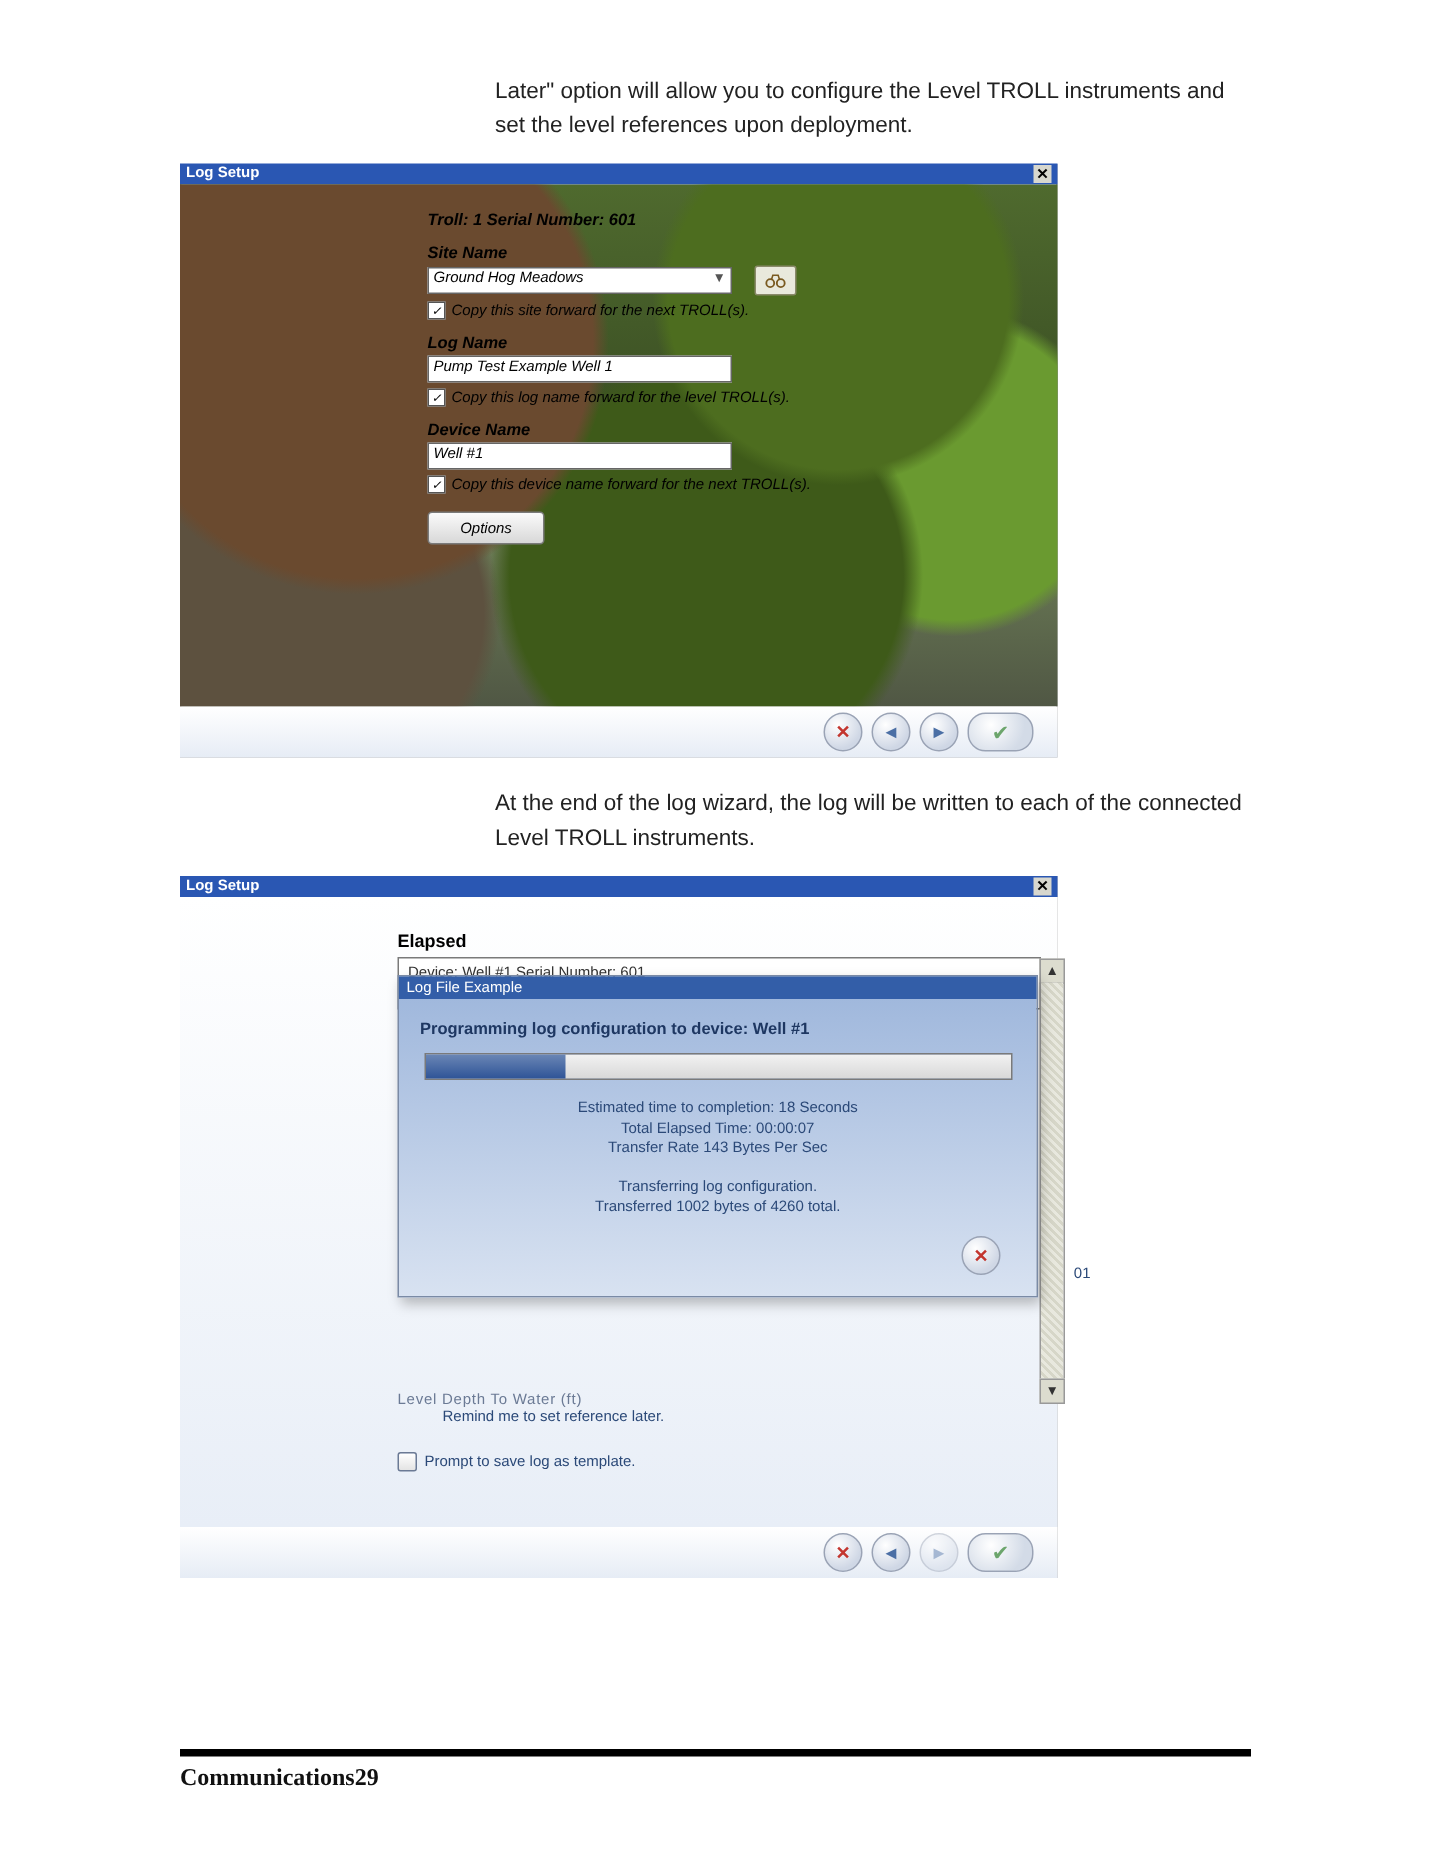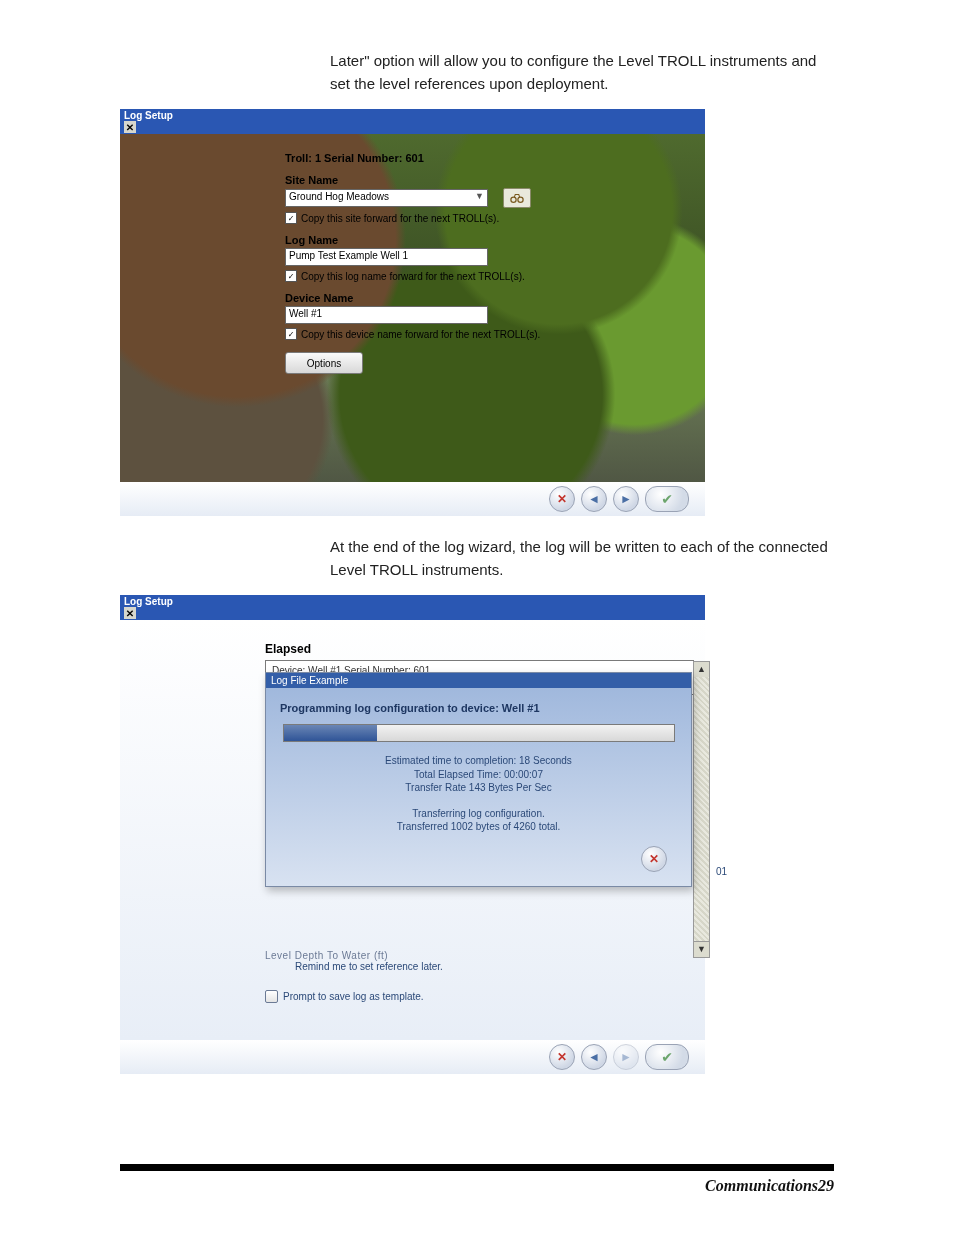--- a/index.html
+++ b/index.html
@@ -36,40 +36,40 @@
     box-shadow: 0 0 0 1px #999 inset;
   }
   .dlg-titlebar {
     background: #2a57b3;
     color: #fff;
     font-size: 10px;
     padding: 1px 4px;
     display: flex;
     justify-content: space-between;
     font-weight: bold;
-    flex-direction: column;
   }
   .dlg-close {
     width: 12px; height: 12px; background:#d7d7ce; color:#000; font-size:10px;
     display:flex; align-items:center; justify-content:center; font-weight:bold;
   }
 
   .dlg1-body {
     height: 330px;
     background:
       
       radial-gradient(circle at 20% 30%, #6a4a2f 0 30%, transparent 32%),
       radial-gradient(circle at 75% 22%, #4d6d1f 0 22%, transparent 24%),
       radial-gradient(circle at 60% 75%, #3e5a19 0 30%, transparent 33%),
       radial-gradient(circle at 88% 55%, #6a9a30 0 18%, transparent 20%),
       radial-gradient(circle at 15% 82%, #5d513f 0 20%, transparent 22%),
       linear-gradient(180deg, #4f6a2e, #3d5225 40%, #6a7a55 70%, #505744);
     position: relative;
     padding: 18px 0 0 165px;
     color:#000;
+    font-style:italic;
   }
   .dlg1-body .formwrap {
     font-size: 10px;
   }
   .hdrline { font-weight:bold; font-size:11px; color:#000; }
   .sectionlabel { font-weight:bold; margin-top:10px; font-size:11px; }
   .row { margin-top:2px; }
   .textinput {
     background:#fff; border:1px solid #666; font-size:10px; padding:1px 3px;
     width: 195px; height:14px; display:inline-block; vertical-align:middle;
@@ -181,24 +181,24 @@
   }
   .under-overlay .truncated { color:#6b7a95; letter-spacing:.5px; }
   .chk2 { display:flex; align-items:center; gap:5px; margin-top:18px; color:#2b4978; }
   .chk2 .box { width:11px; height:11px; background:linear-gradient(#fff,#e4e4e4);
                border:1px solid #6b7a95; border-radius:2px; }
   .label-tag { position:absolute; right:-22px; top:246px; font-size:10px; color:#2b4978; }
 
   
   .pagefoot {
     position:absolute; bottom:40px; left:120px; right:120px;
-    display:flex; justify-content:flex-end;
-    font-style:italic; font-family: Georgia, 'Times New Roman', serif;
+    display:flex; justify-content:flex-start;
+    font-family: Georgia, 'Times New Roman', serif;
     font-weight:bold; font-size:16px; color:#111;
-    border-top:7px solid #000000; padding-top:6px;
+    border-top:5px solid #000000; padding-top:6px;
   }
 </style>
 </head>
 <body>
 
 <div class="page">
 
   <p class="bodytext">Later" option will allow you to configure the Level TROLL instruments and set the level references upon deployment.</p>
 
   <div class="dialog">
@@ -228,21 +228,21 @@
           <span class="box">✓</span>
           <span>Copy this site forward for the next TROLL(s).</span>
         </div>
 
         <div class="sectionlabel">Log Name</div>
         <div class="row">
           <span class="textinput">Pump Test Example Well 1</span>
         </div>
         <div class="chk">
           <span class="box">✓</span>
-          <span>Copy this log name forward for the next TROLL(s).</span>
+          <span>Copy this log name forward for the level TROLL(s).</span>
         </div>
 
         <div class="sectionlabel">Device Name</div>
         <div class="row">
           <span class="textinput">Well #1</span>
         </div>
         <div class="chk">
           <span class="box">✓</span>
           <span>Copy this device name forward for the next TROLL(s).</span>
         </div>

